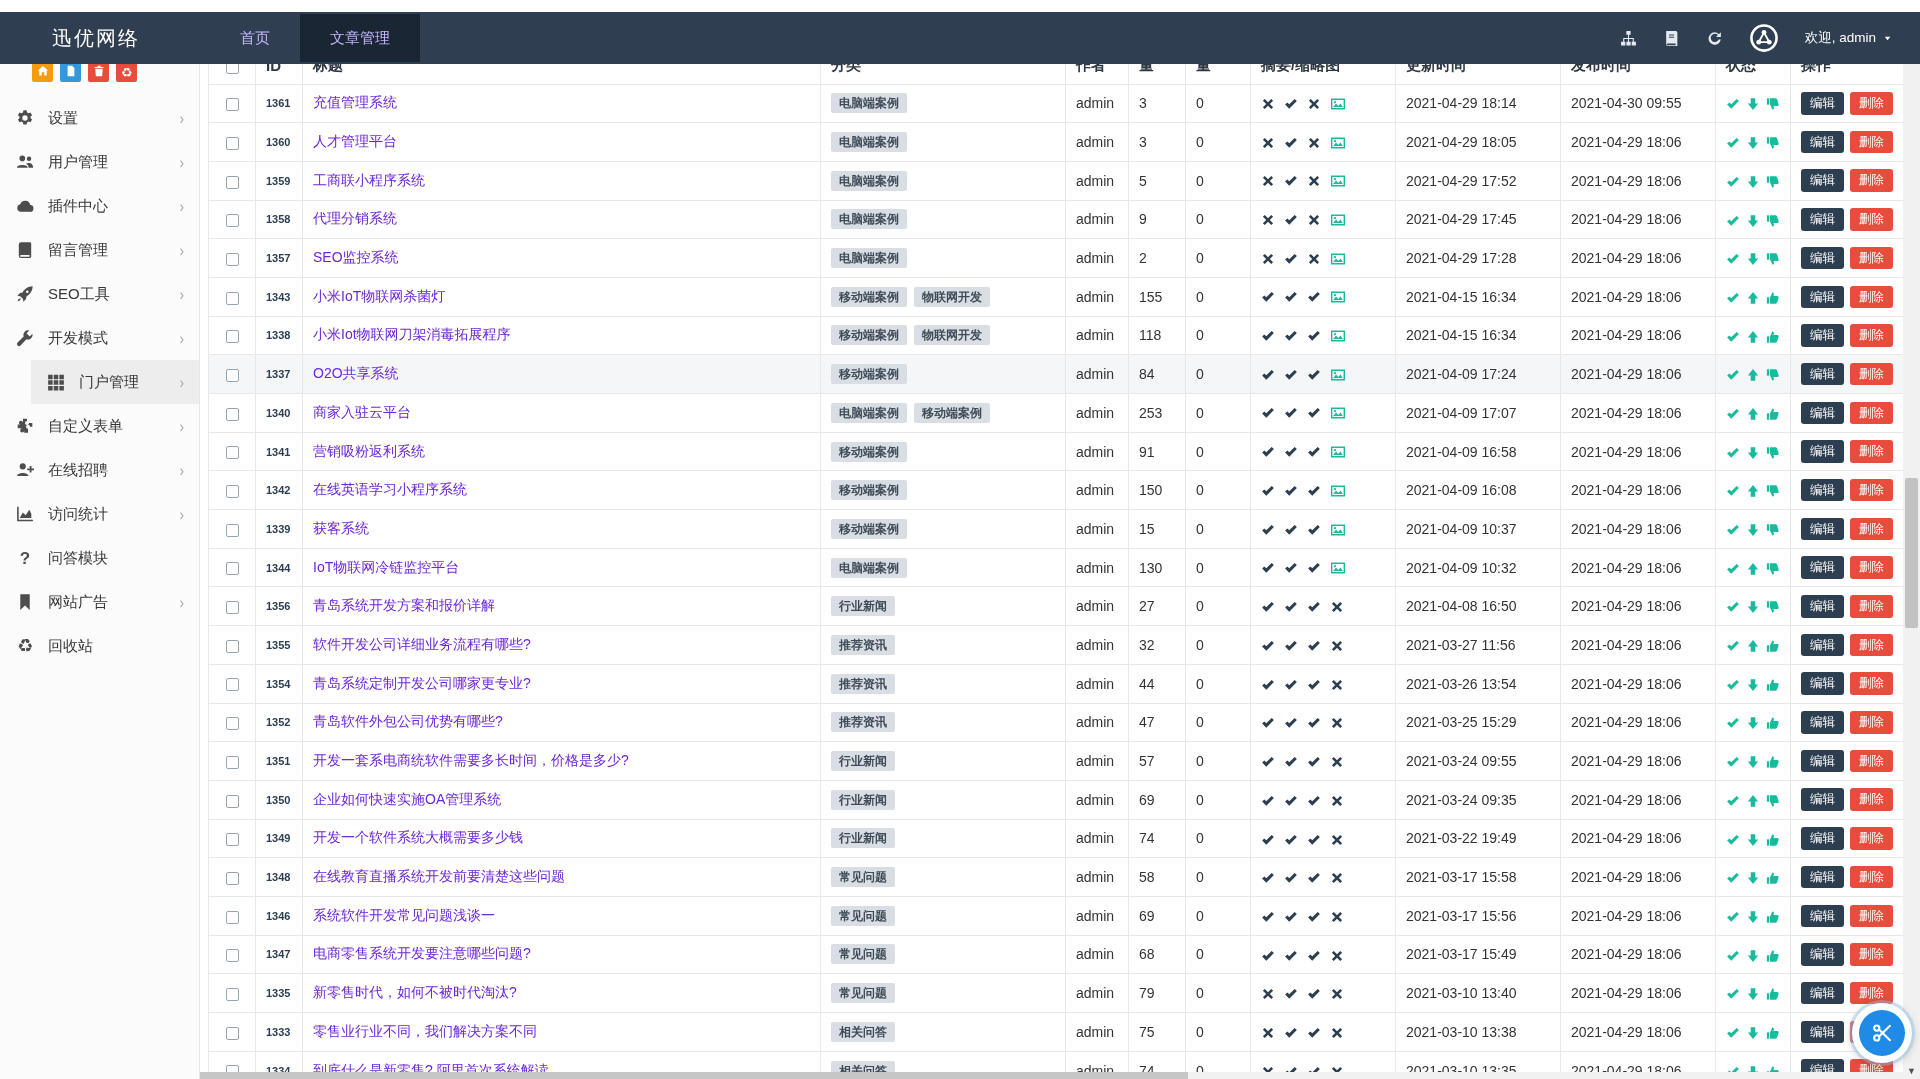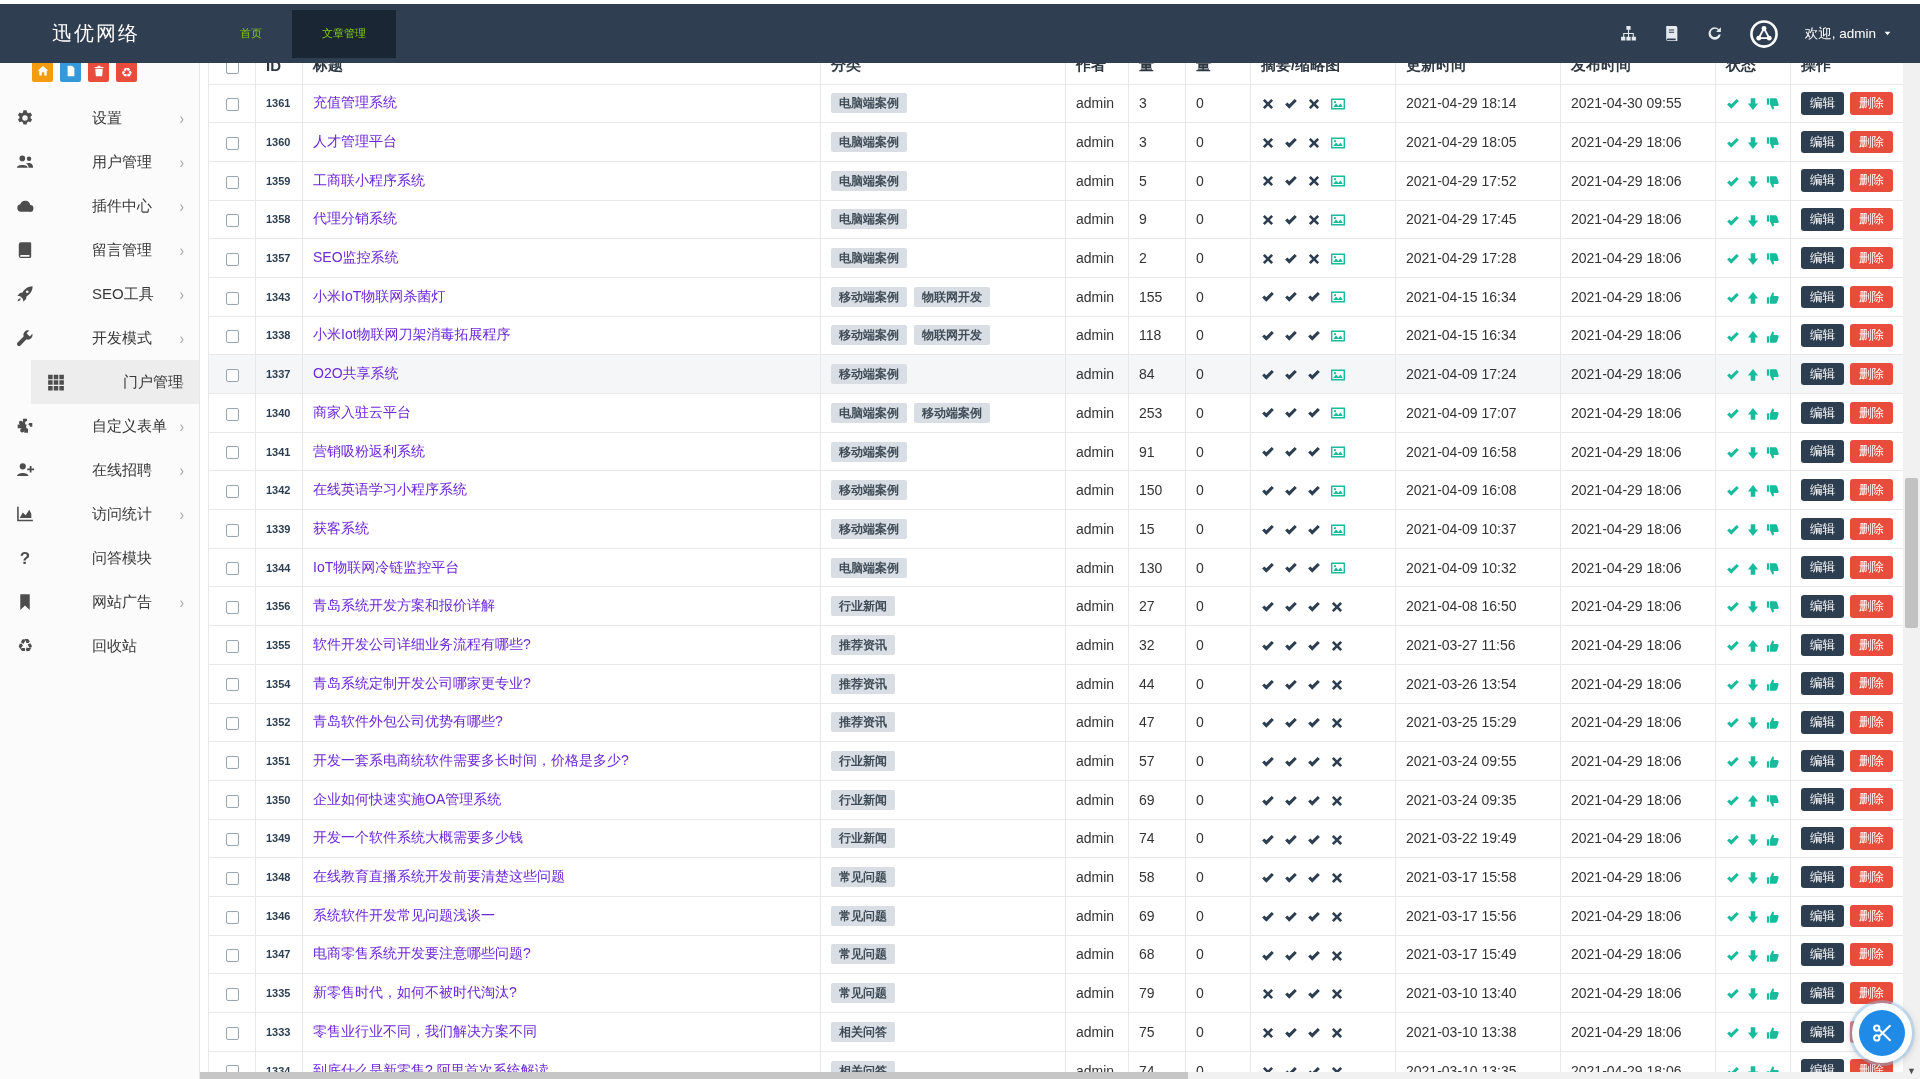--- a/index.html
+++ b/index.html
@@ -1,42 +1,42 @@
 <!DOCTYPE html>
 <html><head>
 <meta charset="utf-8">
 <style>
   * { margin:0; padding:0; box-sizing:border-box; }
   html,body { width:1920px; height:1079px; overflow:hidden; }
   body { position:relative; background:#fff; font-family:"Liberation Sans","DejaVu Sans",sans-serif; }
 
   
-  .navbar { position:absolute; left:0; top:4px; width:1920px; height:59px; background:#2f3e50;
+  .navbar { position:absolute; left:0; top:12px; width:1920px; height:52px; background:#2f3e50;
             display:flex; align-items:center; color:#fff; z-index:30; }
   .brand { margin-left:52px; font-size:20px; letter-spacing:2px; font-weight:400; white-space:nowrap; }
   .nav-items { display:flex; height:48px; margin-left:70px; }
-  .nav-item { display:flex; align-items:center; padding:1px 30px; font-size:11px; color:#84cc16; cursor:pointer; }
+  .nav-item { display:flex; align-items:center; padding:1px 30px; font-size:15px; color:#c4b5fd; cursor:pointer; }
   .nav-item.active { background:#1a2634; }
   .nav-right { margin-left:auto; display:flex; align-items:center; gap:26px; margin-right:28px; }
   .nav-ic { display:flex; align-items:center; cursor:pointer; }
   .nav-ic svg { width:17px; height:17px; fill:#e4eaef; }
   .avatar { width:30px; height:30px; display:flex; }
   .avatar svg { width:30px; height:30px; }
   .welcome { display:flex; align-items:center; gap:7px; font-size:13.5px; color:#fff; cursor:pointer; }
   .welcome .ic svg { width:9px; height:9px; fill:#fff; }
 
   
   .sidebar { position:absolute; left:0; top:48px; bottom:0; width:200px; background:#fbfbfb;
              border-right:1px solid #e7e7e7; z-index:20; }
   .quick { display:flex; gap:7px; padding:13px 0 10px 32px; }
   .qbtn { width:21px; height:21px; border-radius:2px; display:flex; align-items:center; justify-content:center; cursor:pointer; }
   .qbtn svg { width:12px; height:12px; fill:#fff; }
   .qbtn .uch { color:#fff; font-size:13px; line-height:1; }
   .menu { margin-top:4px; }
-  .mitem { height:44px; display:flex; align-items:center; padding:0 14px 0 15px; position:relative; cursor:pointer;gap:44px; }
+  .mitem { height:44px; display:flex; align-items:center; padding:0 14px 0 15px; position:relative; cursor:pointer; }
   .mitem.active { background:#ededed;margin-left:31px; }
   .mitem .ic { width:20px; height:20px; display:flex; align-items:center; justify-content:center; }
   .mitem .ic svg { width:18px; height:18px; fill:#4d4d4d; }
   .mitem .ic .uch { font-size:18px; color:#4d4d4d; line-height:1; }
   .mitem .ic .qch { font-weight:bold; font-size:17px; }
   .mitem .lbl { margin-left:13px; font-size:15px; color:#383838; white-space:nowrap; }
   .mitem .chev { position:absolute; right:14px; color:#a8a8a8; font-size:17px; line-height:1; transform:scaleX(.8); }
 
   
   .content { position:absolute; left:200px; top:48px; right:17px; bottom:7px; background:#fff; overflow:hidden; }

